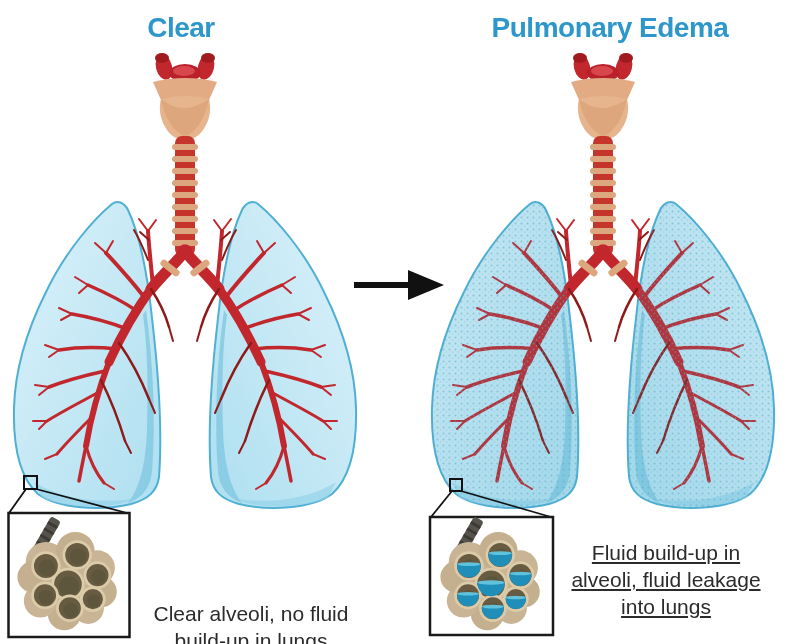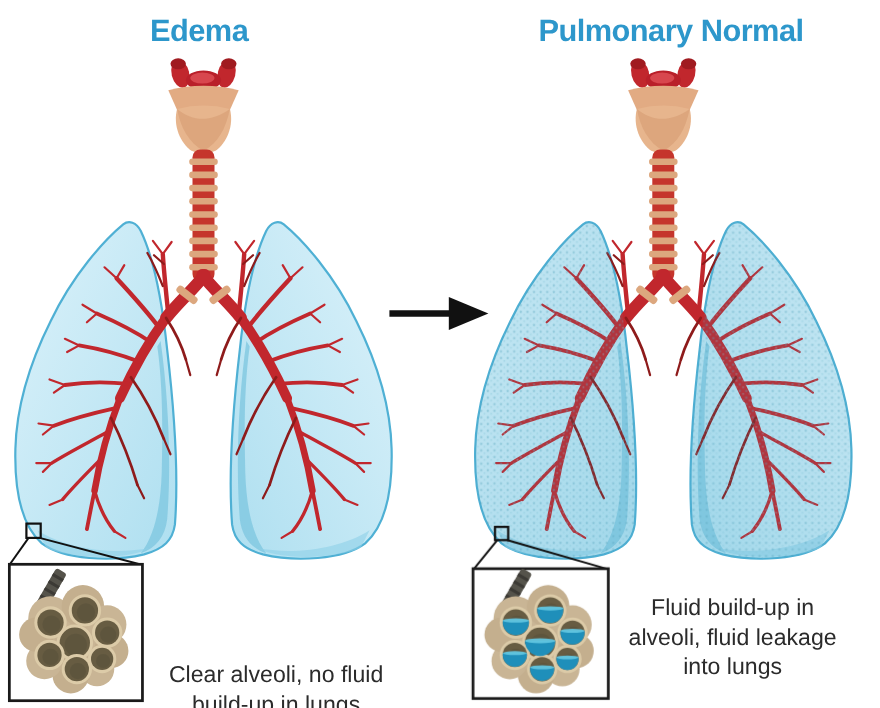--- a/index.html
+++ b/index.html
@@ -14,21 +14,21 @@
     white-space:nowrap;
   }
   .title-normal{left:181px;}
   .title-edema{left:610px;}
   .caption{
     position:absolute;transform:translateX(-50%);
     font-size:21px;line-height:27px;color:#2B2B2B;text-align:center;
     white-space:pre-line;
   }
   .caption-normal{left:251px;top:552px;width:250px;margin-top:48px;}
-  .caption-edema{left:666px;top:539px;width:250px;}
+  .caption-edema{left:666px;top:539px;width:250px;text-decoration:underline;}
   .lobeFill{fill:url(#lungGrad);stroke:#4FB0D4;stroke-width:2;}
   .br{stroke:#C1272D;fill:none;stroke-linecap:round;}
   .brd{stroke:#8E1B1B;fill:none;stroke-linecap:round;}
   .insetBox{fill:#ffffff;stroke:#1A1A1A;stroke-width:2.5;}
   .markerBox{fill:none;stroke:#111111;stroke-width:2;}
   .callout{stroke:#111111;stroke-width:1.8;}
   .fluid{fill:#1F8FBA;}
   .surf{fill:#62C6E0;opacity:0.95;}
   .rim{fill:#DCCBA8;}
   .hole{fill:#675C42;}
@@ -221,22 +221,22 @@
 
     <g>
       <rect x="450" y="479" width="12" height="12" class="markerBox"></rect>
       <line x1="452" y1="491" x2="431" y2="517" class="callout"></line>
       <line x1="461" y1="491" x2="551" y2="517" class="callout"></line>
       <rect x="430" y="517" width="123" height="118" class="insetBox"></rect>
       <use href="#alvWet" transform="translate(491,577) scale(0.92)"></use>
     </g>
   </svg>
 
-  <div class="fig-title title-normal">Edema</div>
-  <div class="fig-title title-edema">Pulmonary Normal</div>
+  <div class="fig-title title-normal">Clear</div>
+  <div class="fig-title title-edema">Pulmonary Edema</div>
 
   <div class="caption caption-normal">Clear alveoli, no fluid
 build-up in lungs</div>
   <div class="caption caption-edema">Fluid build-up in
 alveoli, fluid leakage
 into lungs</div>
 
 </div>
 
 </body></html>

